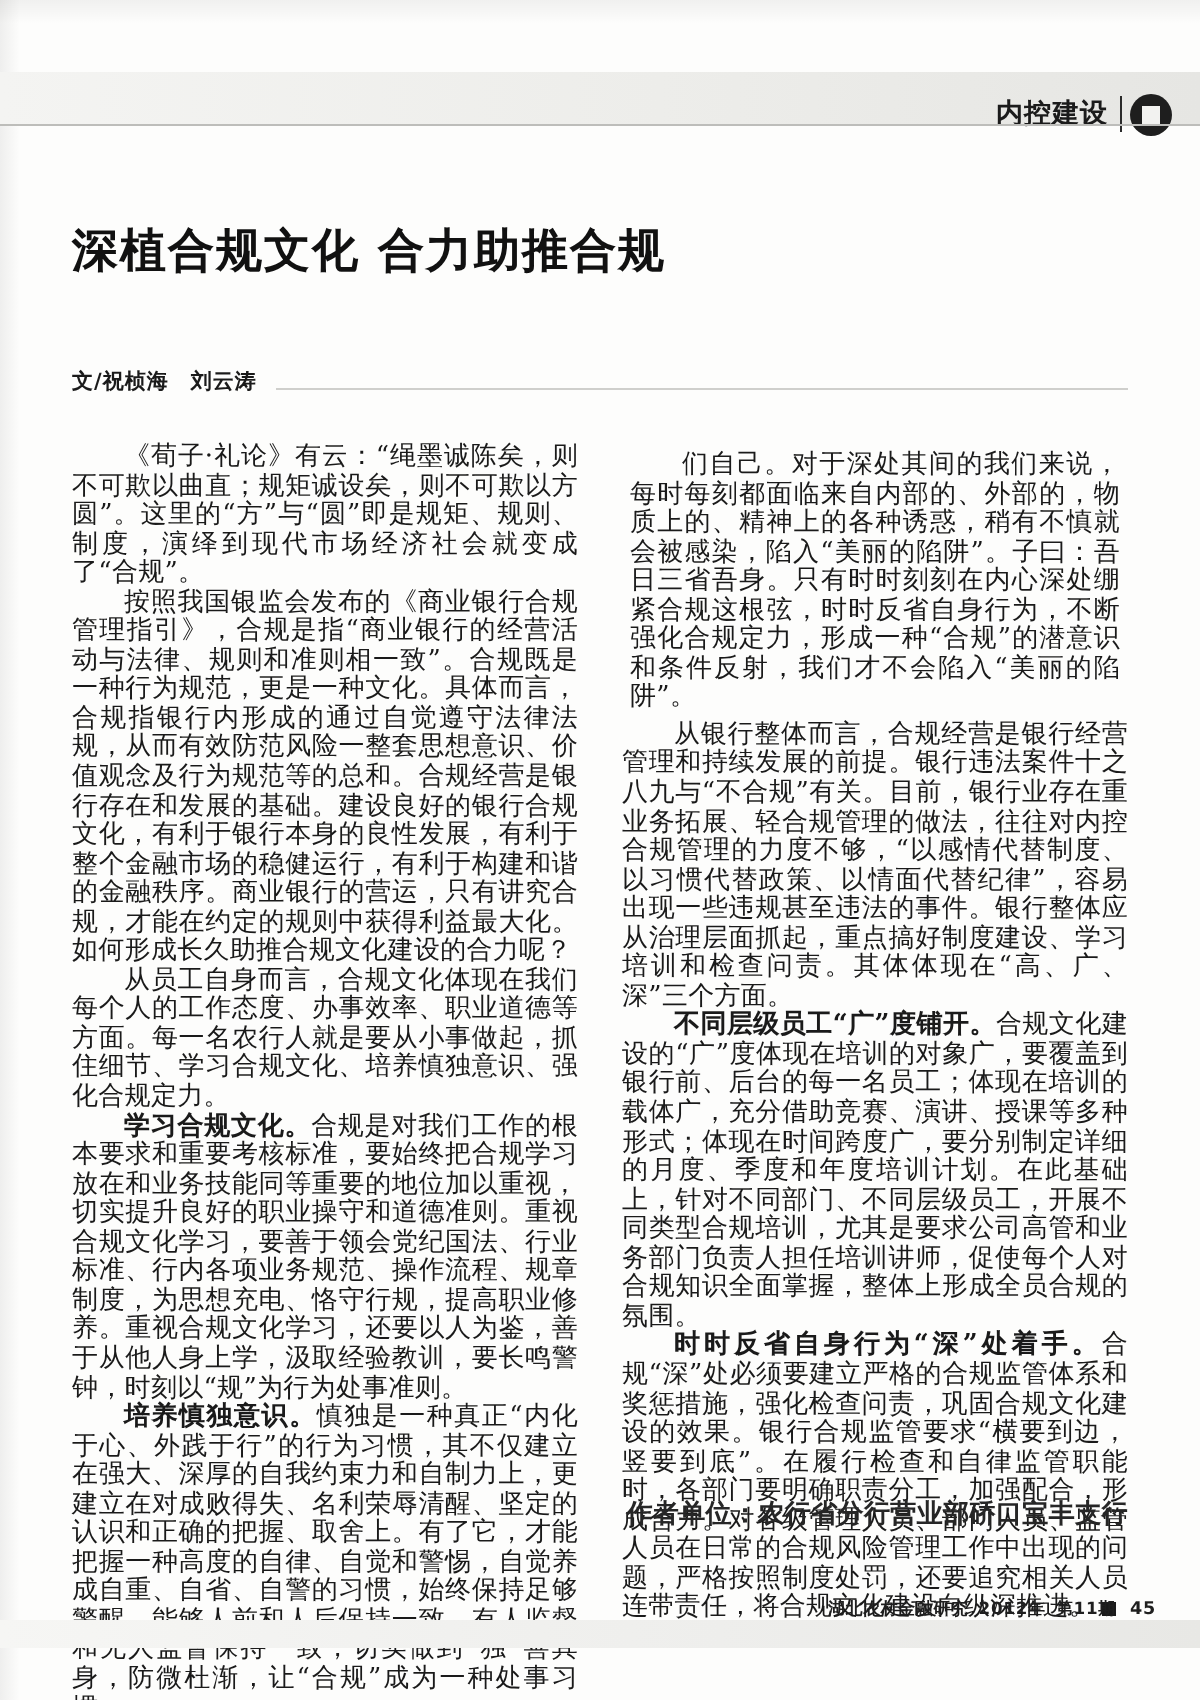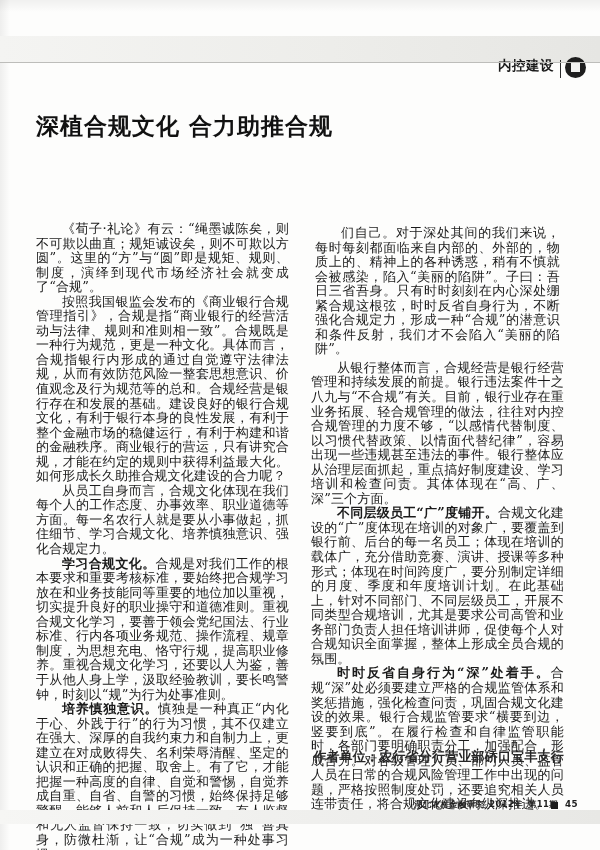--- a/index.html
+++ b/index.html
@@ -38,21 +38,21 @@
     width: 600px;
     height: 26px;
     background: linear-gradient(90deg,#f4f4f2 0%, #ededea 55%, #e6e6e3 100%);
   }
   .header-tab {
     position: absolute;
     top: 0;
     right: 14px;
     height: 42px;
     display: flex;
-    align-items: flex-end;
+    align-items: center;
     gap: 0px;
   }
   .header-tab-label {
     font-family: "DejaVu Sans", "Liberation Sans", sans-serif;
     font-weight: bold;
     font-size: 13.5px;
     letter-spacing: 0.5px;
     color: #1b1b1b;
     padding: 0 6px 0 8px;
     line-height: 26px;
@@ -245,20 +245,24 @@
       <span class="header-divider"></span>
       <span class="coin-icon"></span>
     </div>
     <div class="header-underline"></div>
   </div>
 
   <div class="title-block">
     <h1 class="article-title">深植合规文化  合力助推合规</h1>
   </div>
 
+  <div class="byline-block">
+    <span class="byline">文/祝桢海　刘云涛</span>
+    <span class="byline-rule"></span>
+  </div>
 
   <div class="columns">
 
     <div class="col">
       <p>《荀子·礼论》有云：“绳墨诚陈矣，则不可欺以曲直；规矩诚设矣，则不可欺以方圆”。这里的“方”与“圆”即是规矩、规则、制度，演绎到现代市场经济社会就变成了“合规”。</p>
       <p>按照我国银监会发布的《商业银行合规管理指引》，合规是指“商业银行的经营活动与法律、规则和准则相一致”。合规既是一种行为规范，更是一种文化。具体而言，合规指银行内形成的通过自觉遵守法律法规，从而有效防范风险一整套思想意识、价值观念及行为规范等的总和。合规经营是银行存在和发展的基础。建设良好的银行合规文化，有利于银行本身的良性发展，有利于整个金融市场的稳健运行，有利于构建和谐的金融秩序。商业银行的营运，只有讲究合规，才能在约定的规则中获得利益最大化。如何形成长久助推合规文化建设的合力呢？</p>
       <p>从员工自身而言，合规文化体现在我们每个人的工作态度、办事效率、职业道德等方面。每一名农行人就是要从小事做起，抓住细节、学习合规文化、培养慎独意识、强化合规定力。</p>
       <p><span class="lead">学习合规文化。</span><span>合规是对我们工作的根本要求和重要考核标准，要始终把合规学习放在和业务技能同等重要的地位加以重视，切实提升良好的职业操守和道德准则。重视合规文化学习，要善于领会党纪国法、行业标准、行内各项业务规范、操作流程、规章制度，为思想充电、恪守行规，提高职业修养。重视合规文化学习，还要以人为鉴，善于从他人身上学，汲取经验教训，要长鸣警钟，时刻以“规”为行为处事准则。</span></p>
       <p><span class="lead">培养慎独意识。</span><span>慎独是一种真正“内化于心、外践于行”的行为习惯，其不仅建立在强大、深厚的自我约束力和自制力上，更建立在对成败得失、名利荣辱清醒、坚定的认识和正确的把握、取舍上。有了它，才能把握一种高度的自律、自觉和警惕，自觉养成自重、自省、自警的习惯，始终保持足够警醒，能够人前和人后保持一致，有人监督和无人监督保持一致，切实做到“独”善其身，防微杜渐，让“合规”成为一种处事习惯。</span></p>
     </div>

